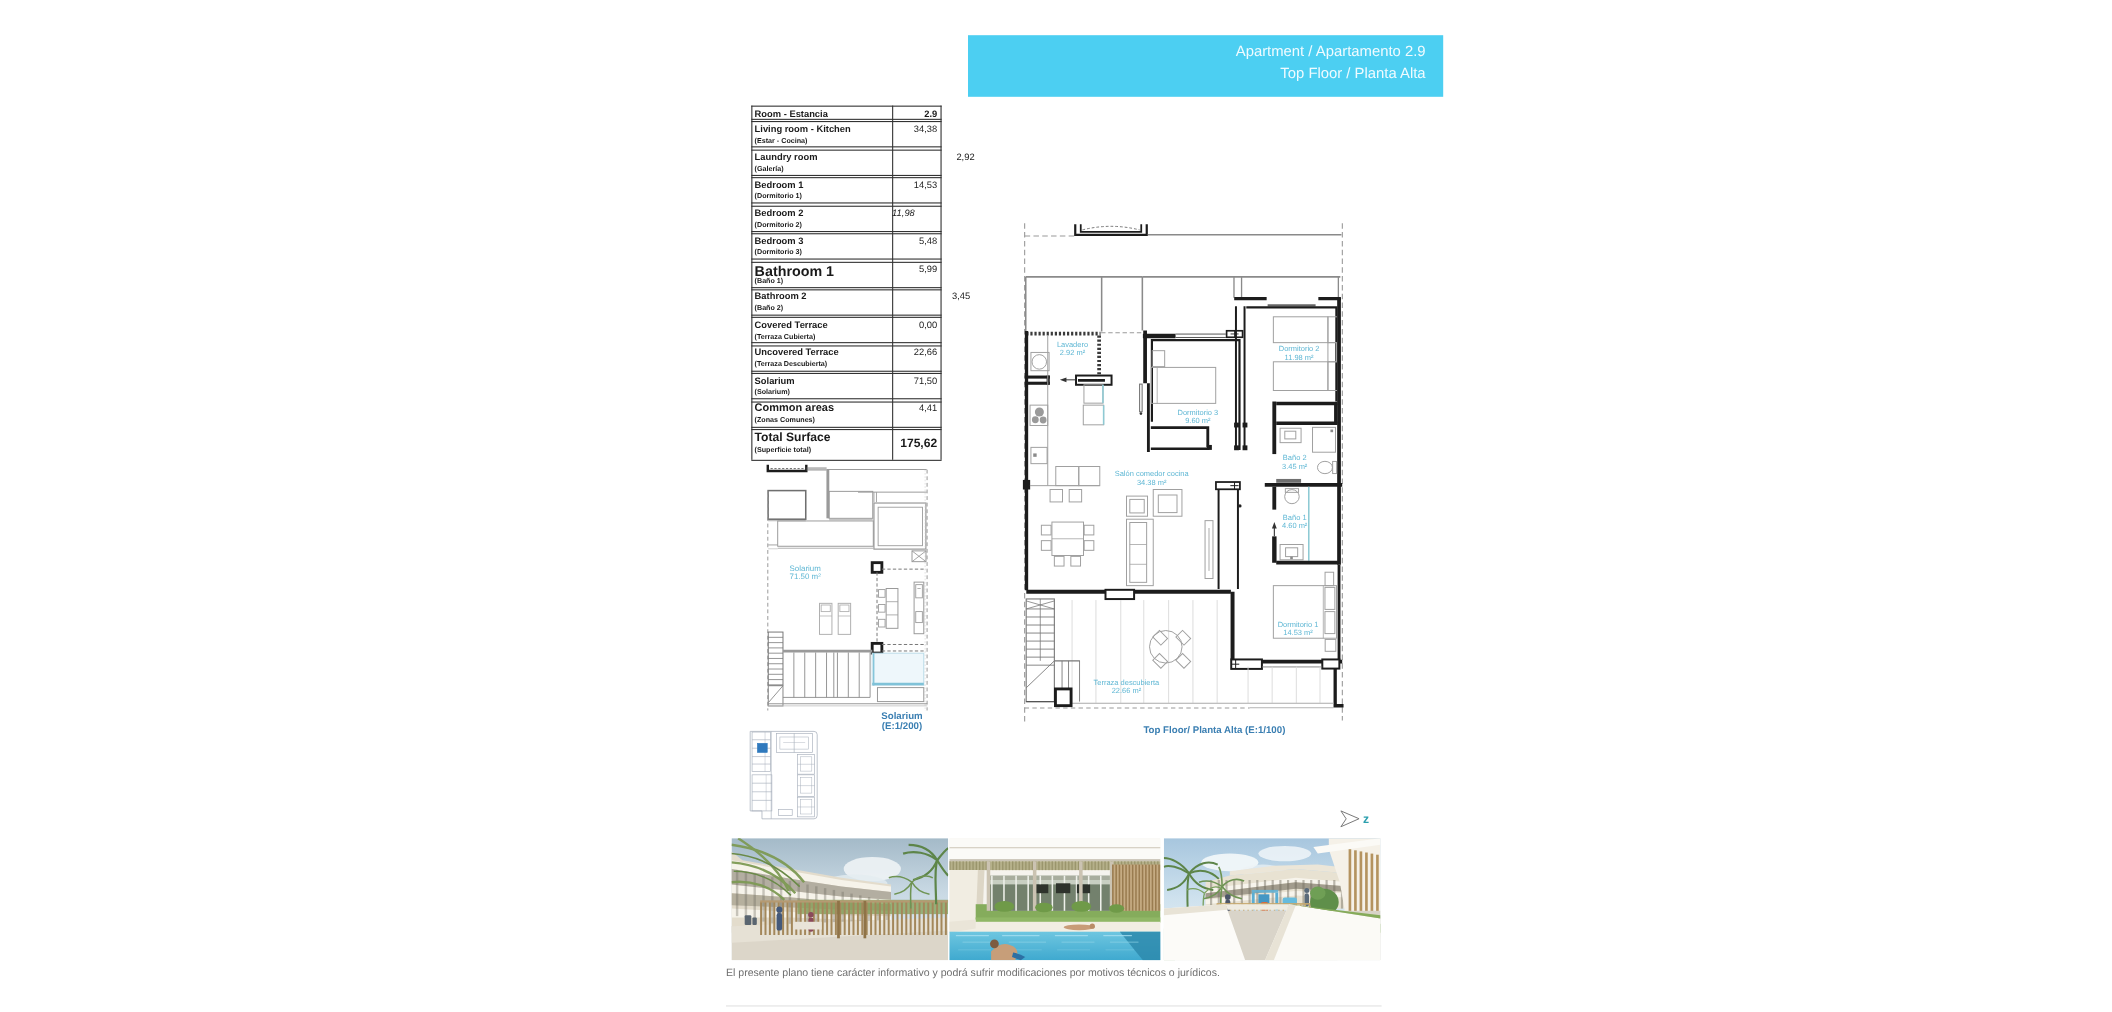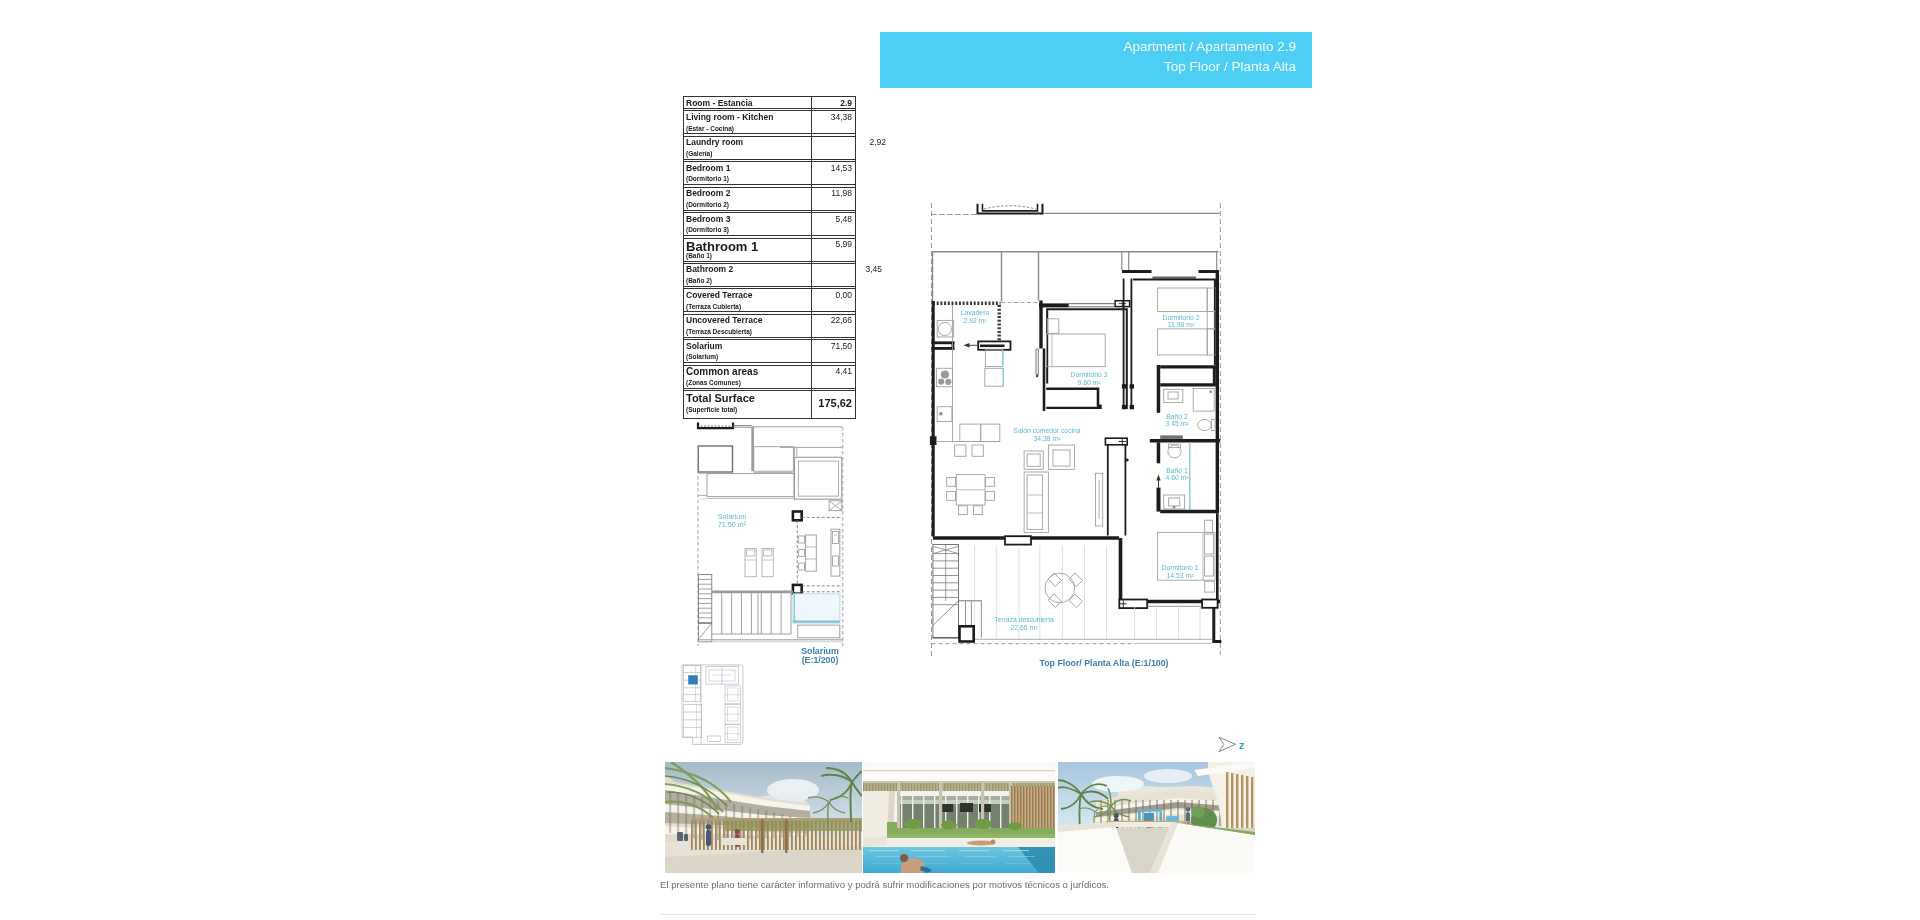--- a/index.html
+++ b/index.html
@@ -39,21 +39,21 @@
 <div class="abs" style="left:0;top:65.2px;width:173px;height:1px;background:#333;"></div>
 <div class="abs" style="left:0;top:88.2px;width:173px;height:1px;background:#333;"></div>
 <div class="abs" style="left:3px;top:66.7px;font-size:8.5px;font-weight:bold;color:#1a1a1a;white-space:nowrap;">Bedroom 1</div>
 <div class="abs" style="left:3px;top:79.4px;font-size:6.5px;font-weight:bold;color:#1a1a1a;white-space:nowrap;">(Dormitorio 1)</div>
 <div class="abs" style="left:128px;top:66.7px;width:41px;text-align:right;font-size:8.5px;color:#1a1a1a;">14,53</div>
 
 <div class="abs" style="left:0;top:90.7px;width:173px;height:1px;background:#333;"></div>
 <div class="abs" style="left:0;top:113.7px;width:173px;height:1px;background:#333;"></div>
 <div class="abs" style="left:3px;top:92.2px;font-size:8.5px;font-weight:bold;color:#1a1a1a;white-space:nowrap;">Bedroom 2</div>
 <div class="abs" style="left:3px;top:104.9px;font-size:6.5px;font-weight:bold;color:#1a1a1a;white-space:nowrap;">(Dormitorio 2)</div>
-<div class="abs" style="left:128px;top:92.2px;width:41px;text-align:right;font-size:8.5px;color:#1a1a1a;">11,98</div>
+<div class="abs" style="left:128px;top:92.2px;width:41px;font-size:8.5px;color:#1a1a1a;font-style:italic;">11,98</div>
 
 <div class="abs" style="left:0;top:116.1px;width:173px;height:1px;background:#333;"></div>
 <div class="abs" style="left:0;top:139.1px;width:173px;height:1px;background:#333;"></div>
 <div class="abs" style="left:3px;top:117.6px;font-size:8.5px;font-weight:bold;color:#1a1a1a;white-space:nowrap;">Bedroom 3</div>
 <div class="abs" style="left:3px;top:130.3px;font-size:6.5px;font-weight:bold;color:#1a1a1a;white-space:nowrap;">(Dormitorio 3)</div>
 <div class="abs" style="left:128px;top:117.6px;width:41px;text-align:right;font-size:8.5px;color:#1a1a1a;">5,48</div>
 
 <div class="abs" style="left:0;top:141.5px;width:173px;height:1px;background:#333;"></div>
 <div class="abs" style="left:0;top:164.5px;width:173px;height:1px;background:#333;"></div>
 <div class="abs" style="left:3px;top:143.0px;font-size:13px;font-weight:bold;color:#1a1a1a;white-space:nowrap;">Bathroom 1</div>

